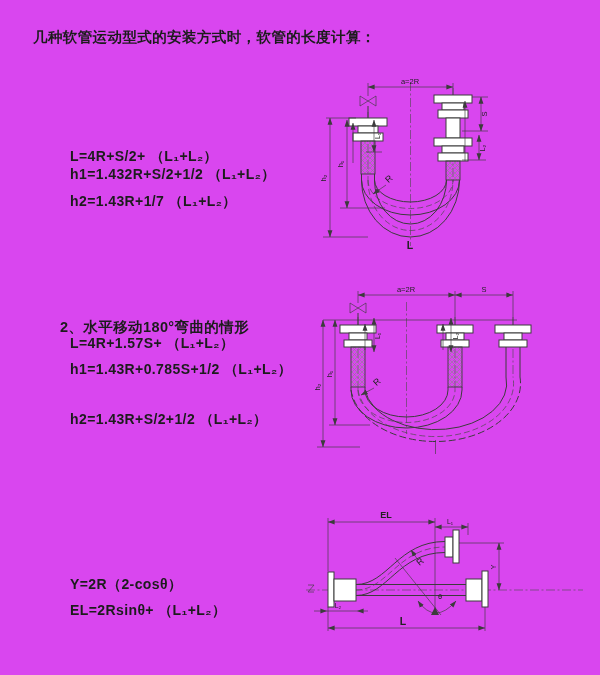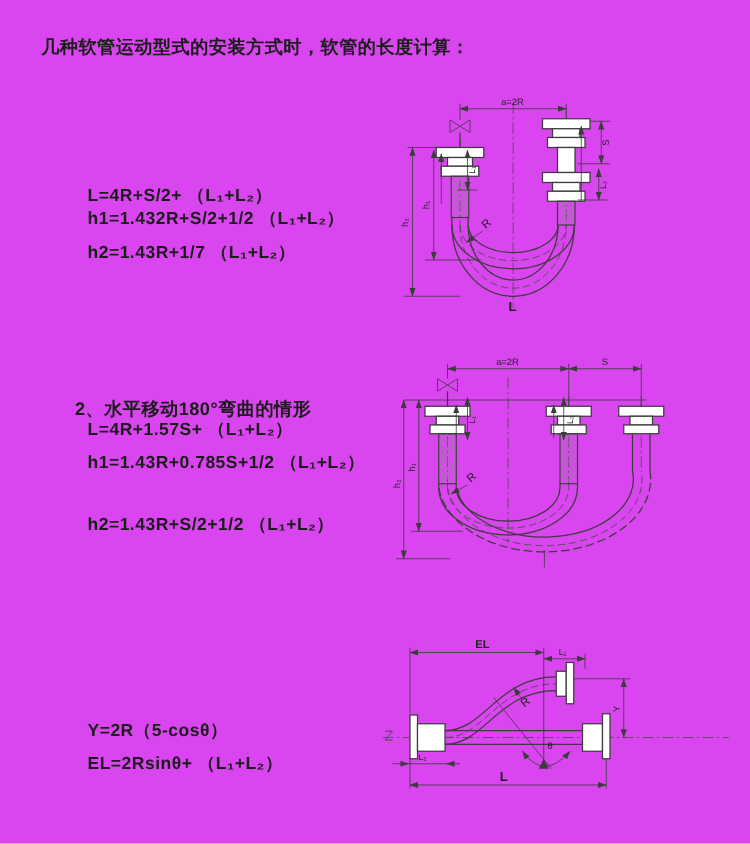--- a/index.html
+++ b/index.html
@@ -31,21 +31,21 @@
 
   <div class="t frm" style="left:70px;top:148px;">L=4R+S/2+ （L₁+L₂）</div>
   <div class="t frm" style="left:70px;top:166px;">h1=1.432R+S/2+1/2 （L₁+L₂）</div>
   <div class="t frm" style="left:70px;top:193px;">h2=1.43R+1/7 （L₁+L₂）</div>
 
   <div class="t head" style="left:60px;top:308px;margin-top:10px;">2、水平移动180°弯曲的情形</div>
   <div class="t frm" style="left:70px;top:335px;text-align:right;">L=4R+1.57S+ （L₁+L₂）</div>
   <div class="t frm" style="left:70px;top:361px;">h1=1.43R+0.785S+1/2 （L₁+L₂）</div>
   <div class="t frm" style="left:70px;top:387px;margin-top:24px;">h2=1.43R+S/2+1/2 （L₁+L₂）</div>
 
-  <div class="t frm" style="left:70px;top:576px;">Y=2R（5-cosθ）</div>
+  <div class="t frm" style="left:70px;top:576px;">Y=2R（2-cosθ）</div>
   <div class="t frm" style="left:70px;top:602px;">EL=2Rsinθ+ （L₁+L₂）</div>
 
   <svg style="left:310px;top:68px;" width="235" height="195" viewBox="0 0 235 195">
     <defs>
       <marker id="ar1" viewBox="0 0 10 10" refX="9.5" refY="5" markerWidth="7" markerHeight="7" markerUnits="userSpaceOnUse" orient="auto-start-reverse">
         <path d="M0,1.5 L10,5 L0,8.5 Z" fill="#3c3c3c"></path>
       </marker>
       <pattern id="br1" width="5" height="5" patternUnits="userSpaceOnUse">
         <path d="M0,5 L5,0 M0,0 L5,5" stroke="#8a8a8a" stroke-width="0.6" fill="none"></path>
       </pattern>

